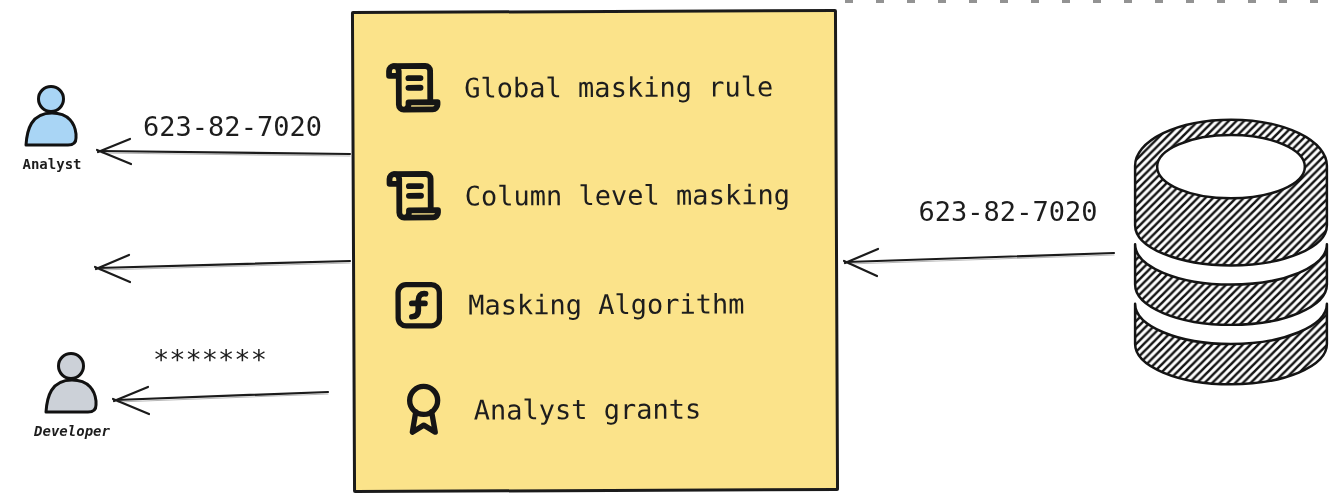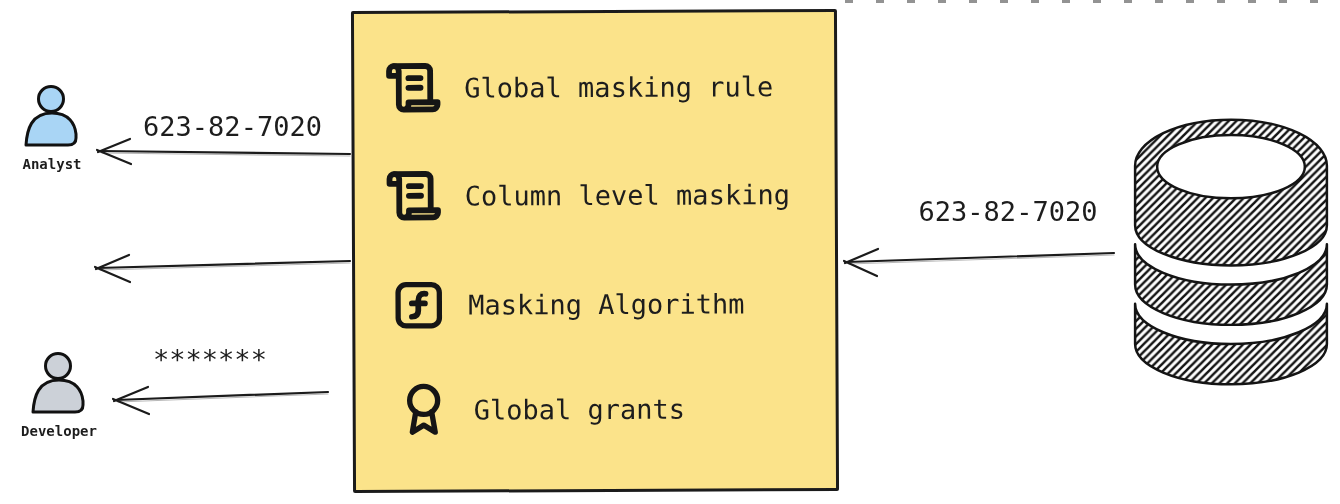--- a/index.html
+++ b/index.html
@@ -77,21 +77,21 @@
 
   <div class="actor" style="left:0px;top:84px;">
     <svg class="person" width="62" height="66" viewBox="0 0 60 66">
       <circle cx="29" cy="15" r="12.5" fill="#a9d5f5"></circle>
       <path d="M4 61 C5 46 9 29 30 29 C47 29 53 40 54 50 L54 54 C54 59 51 61 46 61 Z" fill="#a9d5f5"></path>
     </svg>
     <div class="actor-name">Analyst</div>
   </div>
 
 
-  <div class="actor" style="left:7px;top:351px;">
+  <div class="actor" style="left:20px;top:351px;font-style:italic;">
     <svg class="person" width="62" height="66" viewBox="0 0 60 66">
       <circle cx="29" cy="15" r="12.5" fill="#ccd1d8"></circle>
       <path d="M4 61 C5 46 9 29 30 29 C47 29 53 40 54 50 L54 54 C54 59 51 61 46 61 Z" fill="#ccd1d8"></path>
     </svg>
     <div class="actor-name">Developer</div>
   </div>
 
   <div class="mask-box" style="background: rgb(251, 227, 138);">
 
     <div class="box-row" style="top:44px;">
@@ -121,21 +121,21 @@
         <path d="M9 11.2h5.7" style="stroke-width:2.5"></path>
       </svg>
       <span class="box-label">Masking Algorithm</span>
     </div>
 
     <div class="box-row" style="top:366px;left:40px;">
       <svg class="ic" width="56" height="58" viewBox="0 0 24 24">
         <circle cx="12" cy="8" r="6" style="stroke-width:2.3"></circle>
         <path d="M15.4 12.9 16.9 21.6 12 18.6 7.1 21.6 8.6 12.9" style="stroke-width:2.3"></path>
       </svg>
-      <span class="box-label">Global grants</span>
+      <span class="box-label">Analyst grants</span>
     </div>
 
   </div>
 
   <svg class="db" width="210" height="280" viewBox="0 0 210 292">
     <defs>
       <pattern id="hatch" patternUnits="userSpaceOnUse" width="8" height="8">
         <path d="M0 8 L8 0 M-2 2 L2 -2 M6 10 L10 6" stroke="#3c3c3c" stroke-width="1.3" fill="none"></path>
       </pattern>
     </defs>

